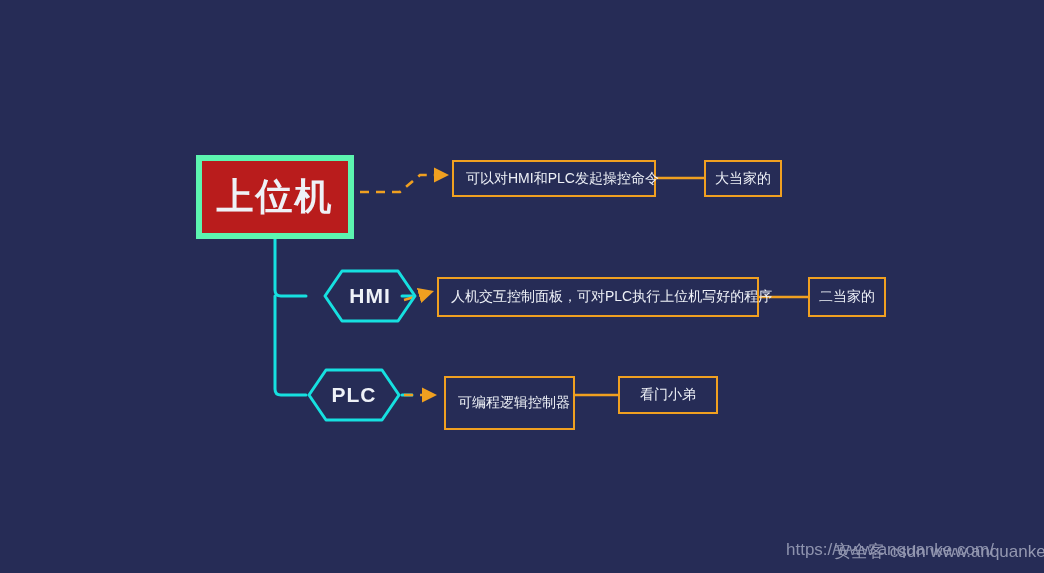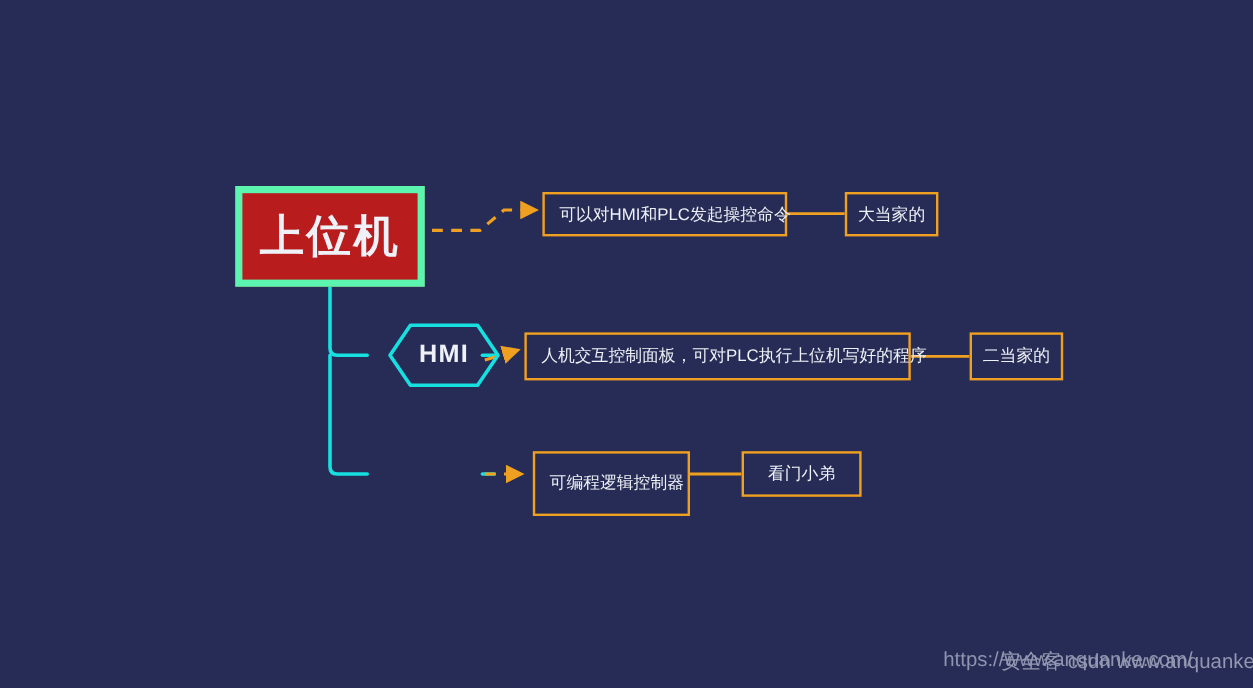--- a/index.html
+++ b/index.html
@@ -155,20 +155,26 @@
     <span>上位机</span>
   </div>
 
   <div class="node hex-node" id="node-hmi">
     <svg class="hex-svg" viewBox="0 0 96 56" xmlns="http://www.w3.org/2000/svg">
       <polygon points="20,3 76,3 93,28 76,53 20,53 3,28" fill="none" stroke="#16e0e0" stroke-width="3" stroke-linejoin="round"></polygon>
     </svg>
     <span class="hex-label">HMI</span>
   </div>
 
+  <div class="node hex-node" id="node-plc">
+    <svg class="hex-svg" viewBox="0 0 96 56" xmlns="http://www.w3.org/2000/svg">
+      <polygon points="20,3 76,3 93,28 76,53 20,53 3,28" fill="none" stroke="#16e0e0" stroke-width="3" stroke-linejoin="round"></polygon>
+    </svg>
+    <span class="hex-label">PLC</span>
+  </div>
 
   <div class="obox" id="desc-upper">
     <span>可以对HMI和PLC发起操控命令</span>
   </div>
   <div class="obox tag" id="tag-upper">
     <span>大当家的</span>
   </div>
 
   <div class="obox tag" id="tag-hmi">
     <span>二当家的</span>

